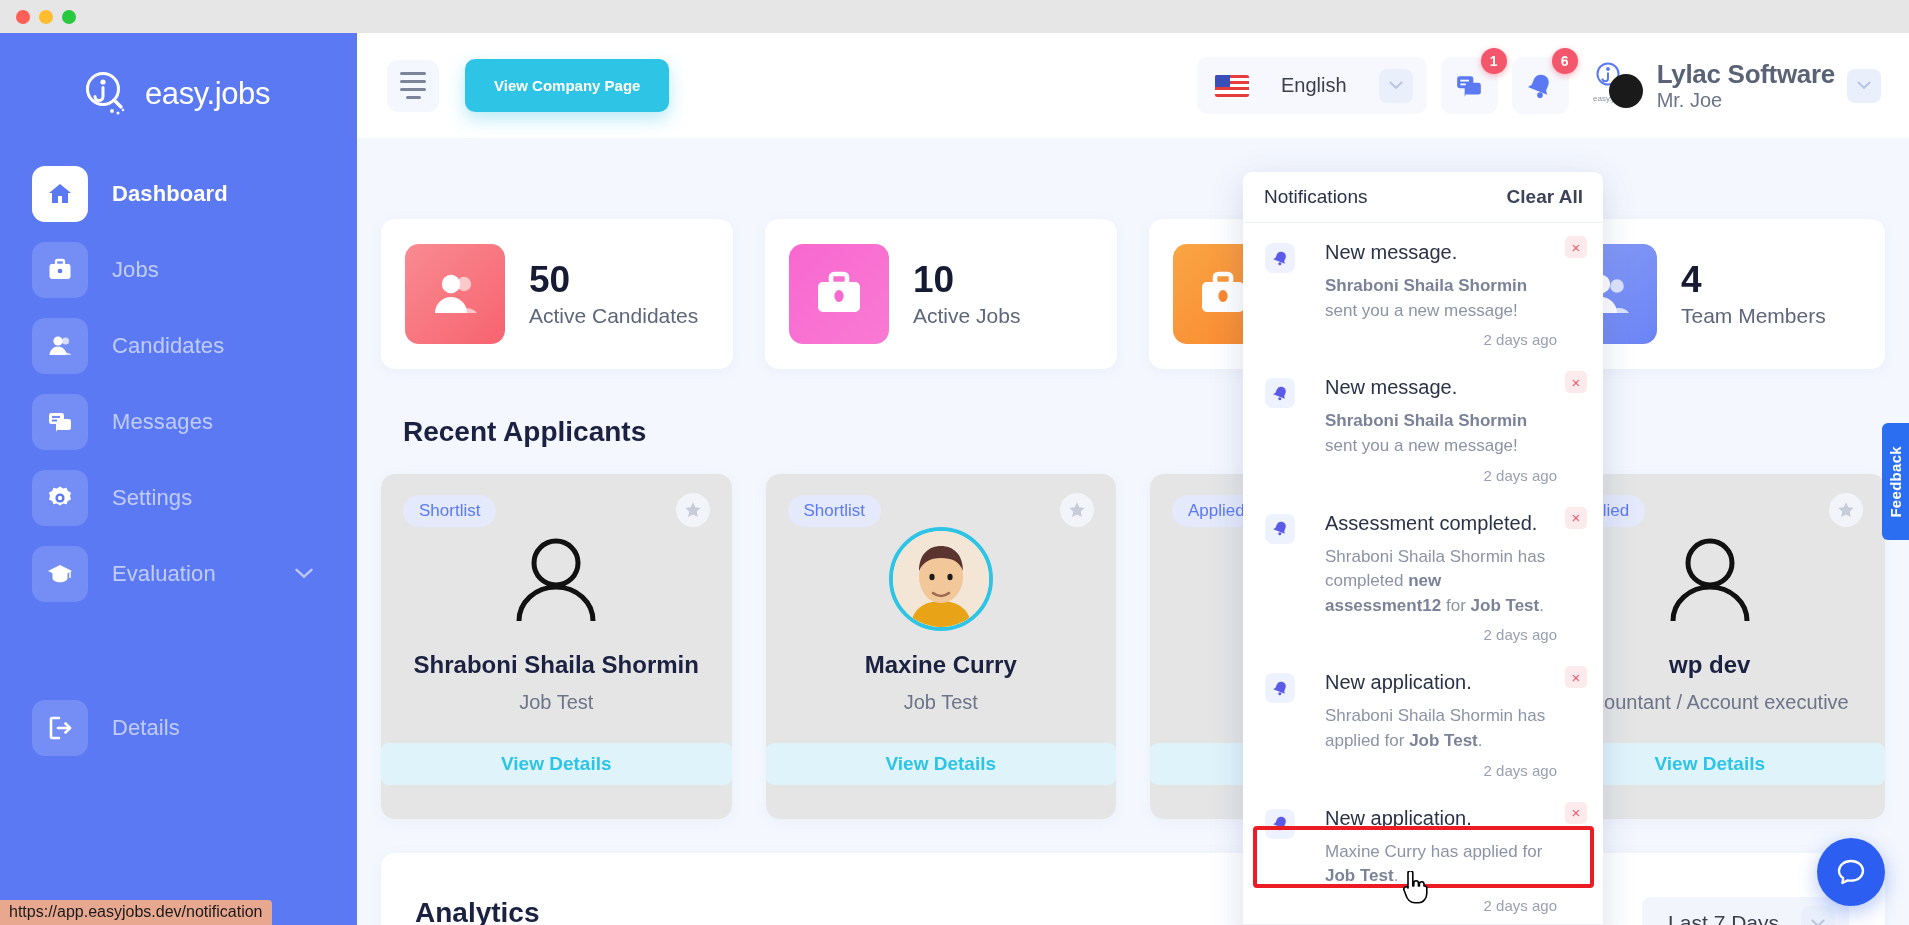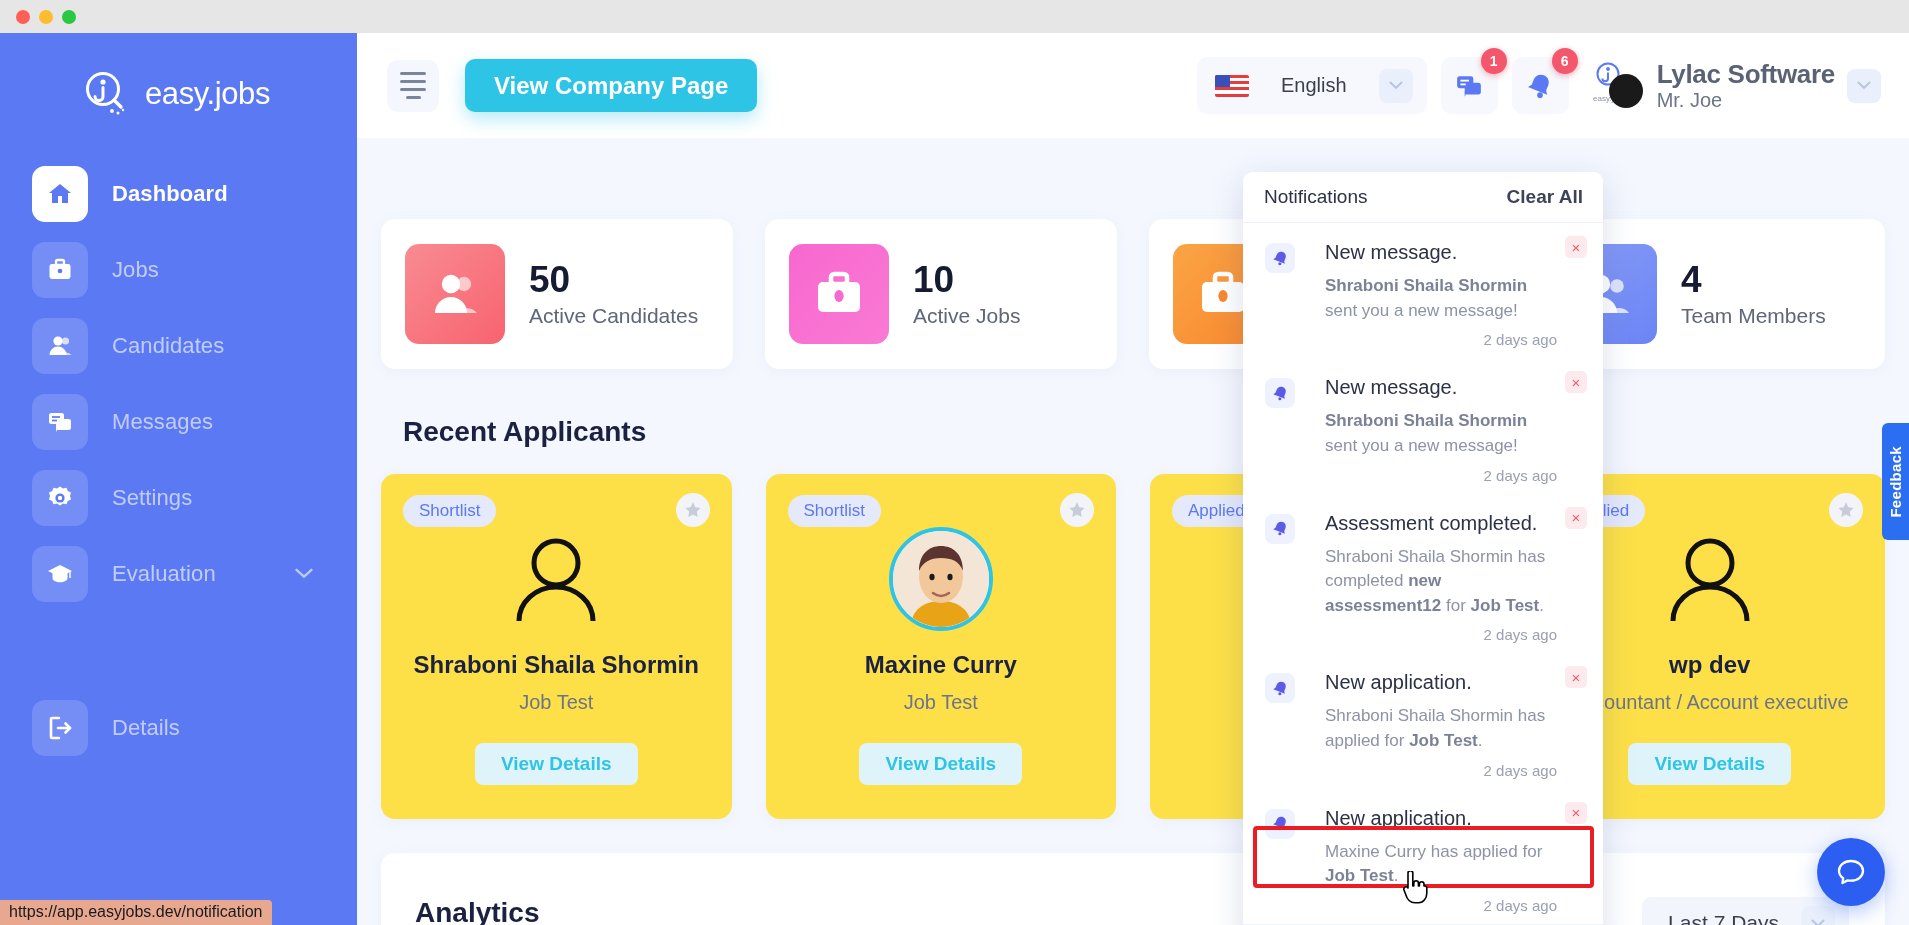--- a/index.html
+++ b/index.html
@@ -89,21 +89,21 @@
   .hamburger span:nth-child(2) { width: 26px; }
   .hamburger span:nth-child(3) { width: 26px; }
   .hamburger span:nth-child(4) { width: 15px; }
 
   .btn-company {
     margin-left: 26px;
     background: #2ec4e6;
     color: #ffffff;
     border: none; border-radius: 10px;
     height: 53px; padding: 0 29px;
-    font-size: 24px; font-weight: bold;
+    font-size: 15px; font-weight: bold;
     font-family: "Liberation Sans", sans-serif;
     cursor: pointer;
     box-shadow: 0 7px 18px rgba(46,196,230,0.35);
   }
 
   .header-right {
     margin-left: auto; display: flex; align-items: center;
     gap: 14px; padding-right: 28px;
   }
   .lang-select {
@@ -176,23 +176,23 @@
 
   .section-title {
     font-size: 28px; font-weight: bold; color: #1b2140;
     margin: 47px 0 0 22px;
   }
 
   .applicants-row {
     display: flex; gap: 34px; margin-top: 26px;
   }
   .applicant-card {
-    flex: 1; height: 345px; background: #fde047;
+    flex: 1; height: 345px; background: #e5e5e5;
     border-radius: 14px; position: relative;
-    display: flex; flex-direction: column; align-items: center;
+    display: flex; flex-direction: column; 
     box-shadow: 0 3px 14px rgba(120,140,190,0.07);
   }
   .chip {
     position: absolute; left: 22px; top: 21px;
     background: #e4e9fb; color: #5b79f3;
     font-size: 17px; border-radius: 16px;
     padding: 6px 16px;
   }
   .star-btn {
     position: absolute; right: 22px; top: 19px;

